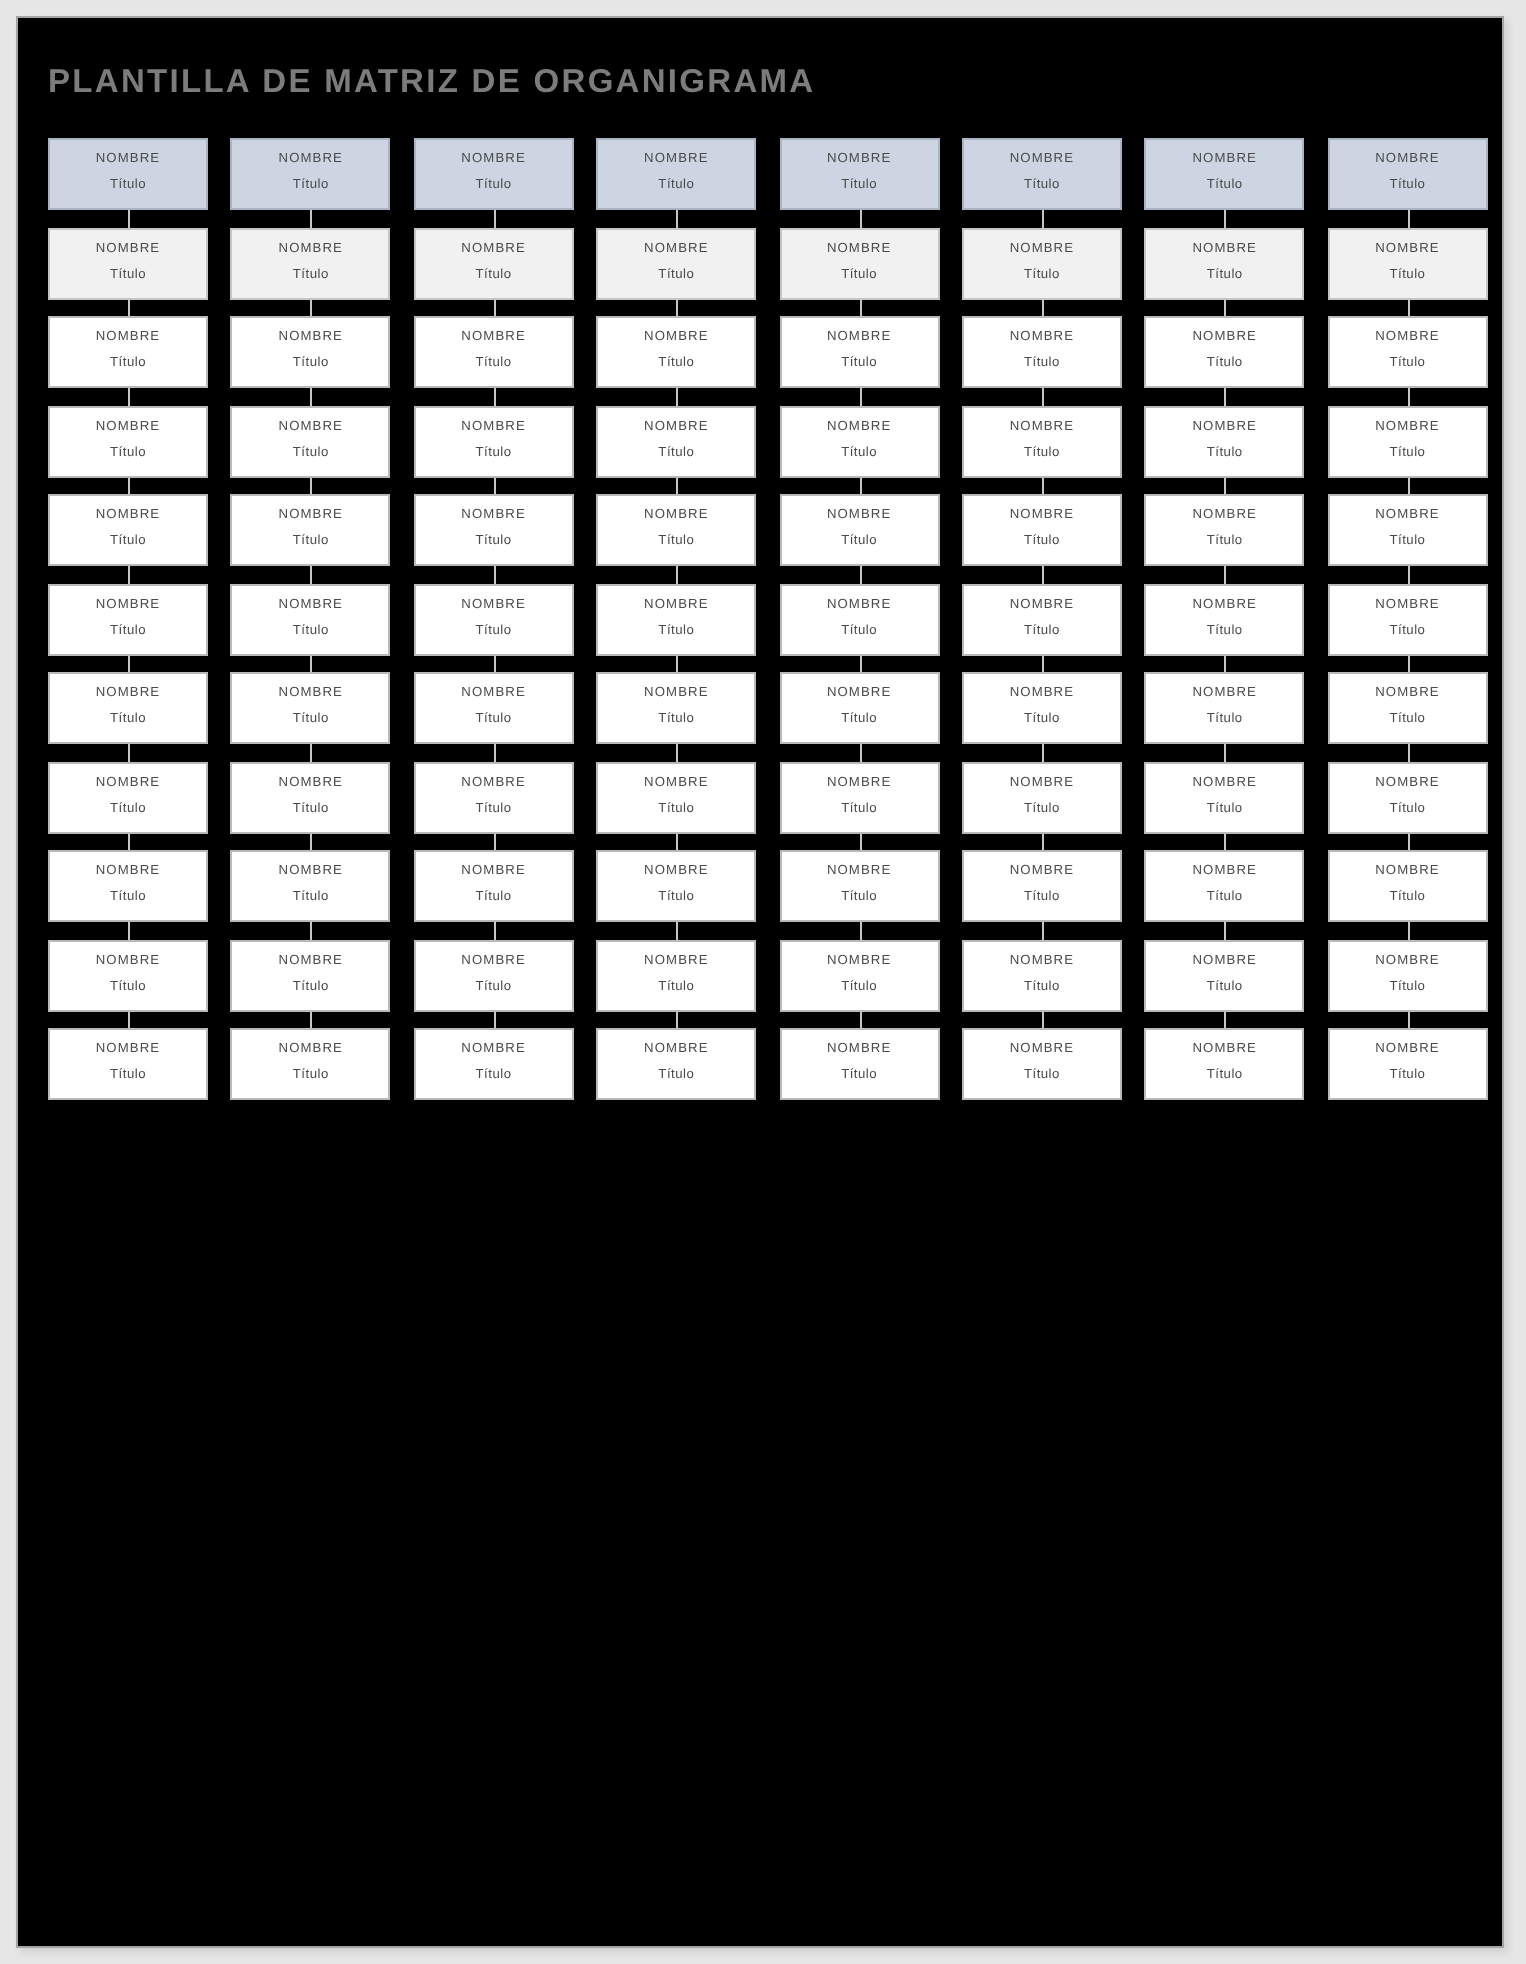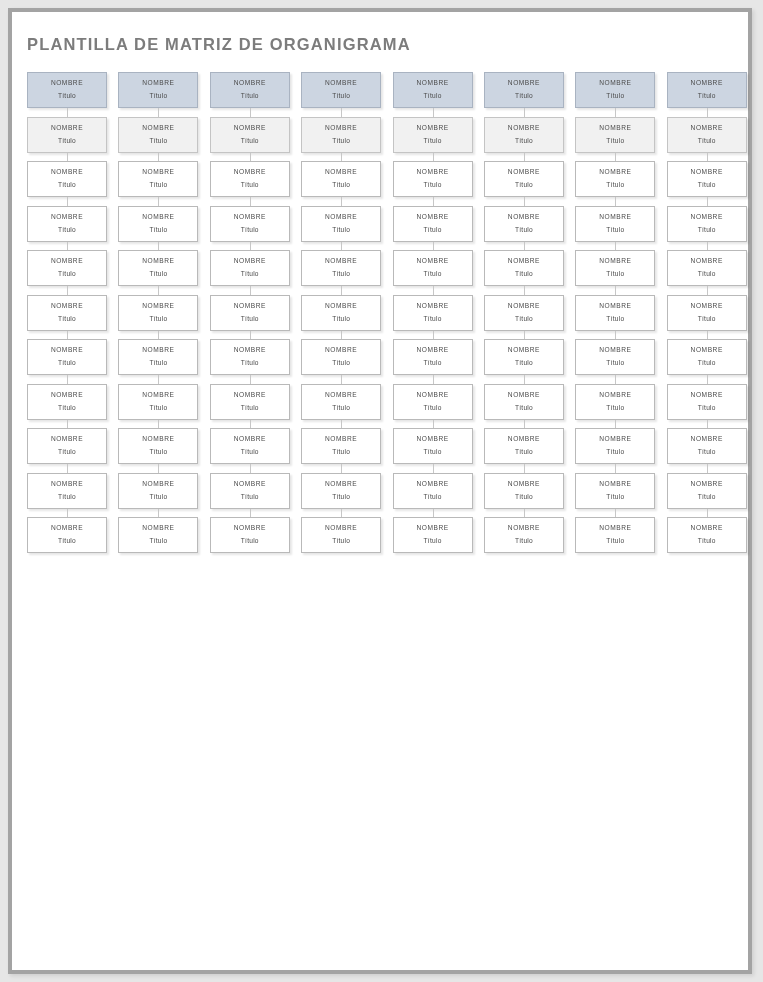--- a/index.html
+++ b/index.html
@@ -16,22 +16,22 @@
     background: #e6e6e6;
     overflow: hidden;
   }
   
   #page {
     position: absolute;
     left: 8px;
     top: 8px;
     width: 744px;
     height: 966px;
-    background: #ffffff;
-    border: 4px solid #a3a3a3;
+    background: #000000;
+    border: 1px solid #a3a3a3;
     box-shadow: 2px 2px 4px rgba(0,0,0,0.10);
   }
   #page-title {
     position: absolute;
     left: 15px;
     top: 23px;
     font-size: 16.5px;
     font-weight: bold;
     letter-spacing: 1.15px;
     color: #7c7c7c;

